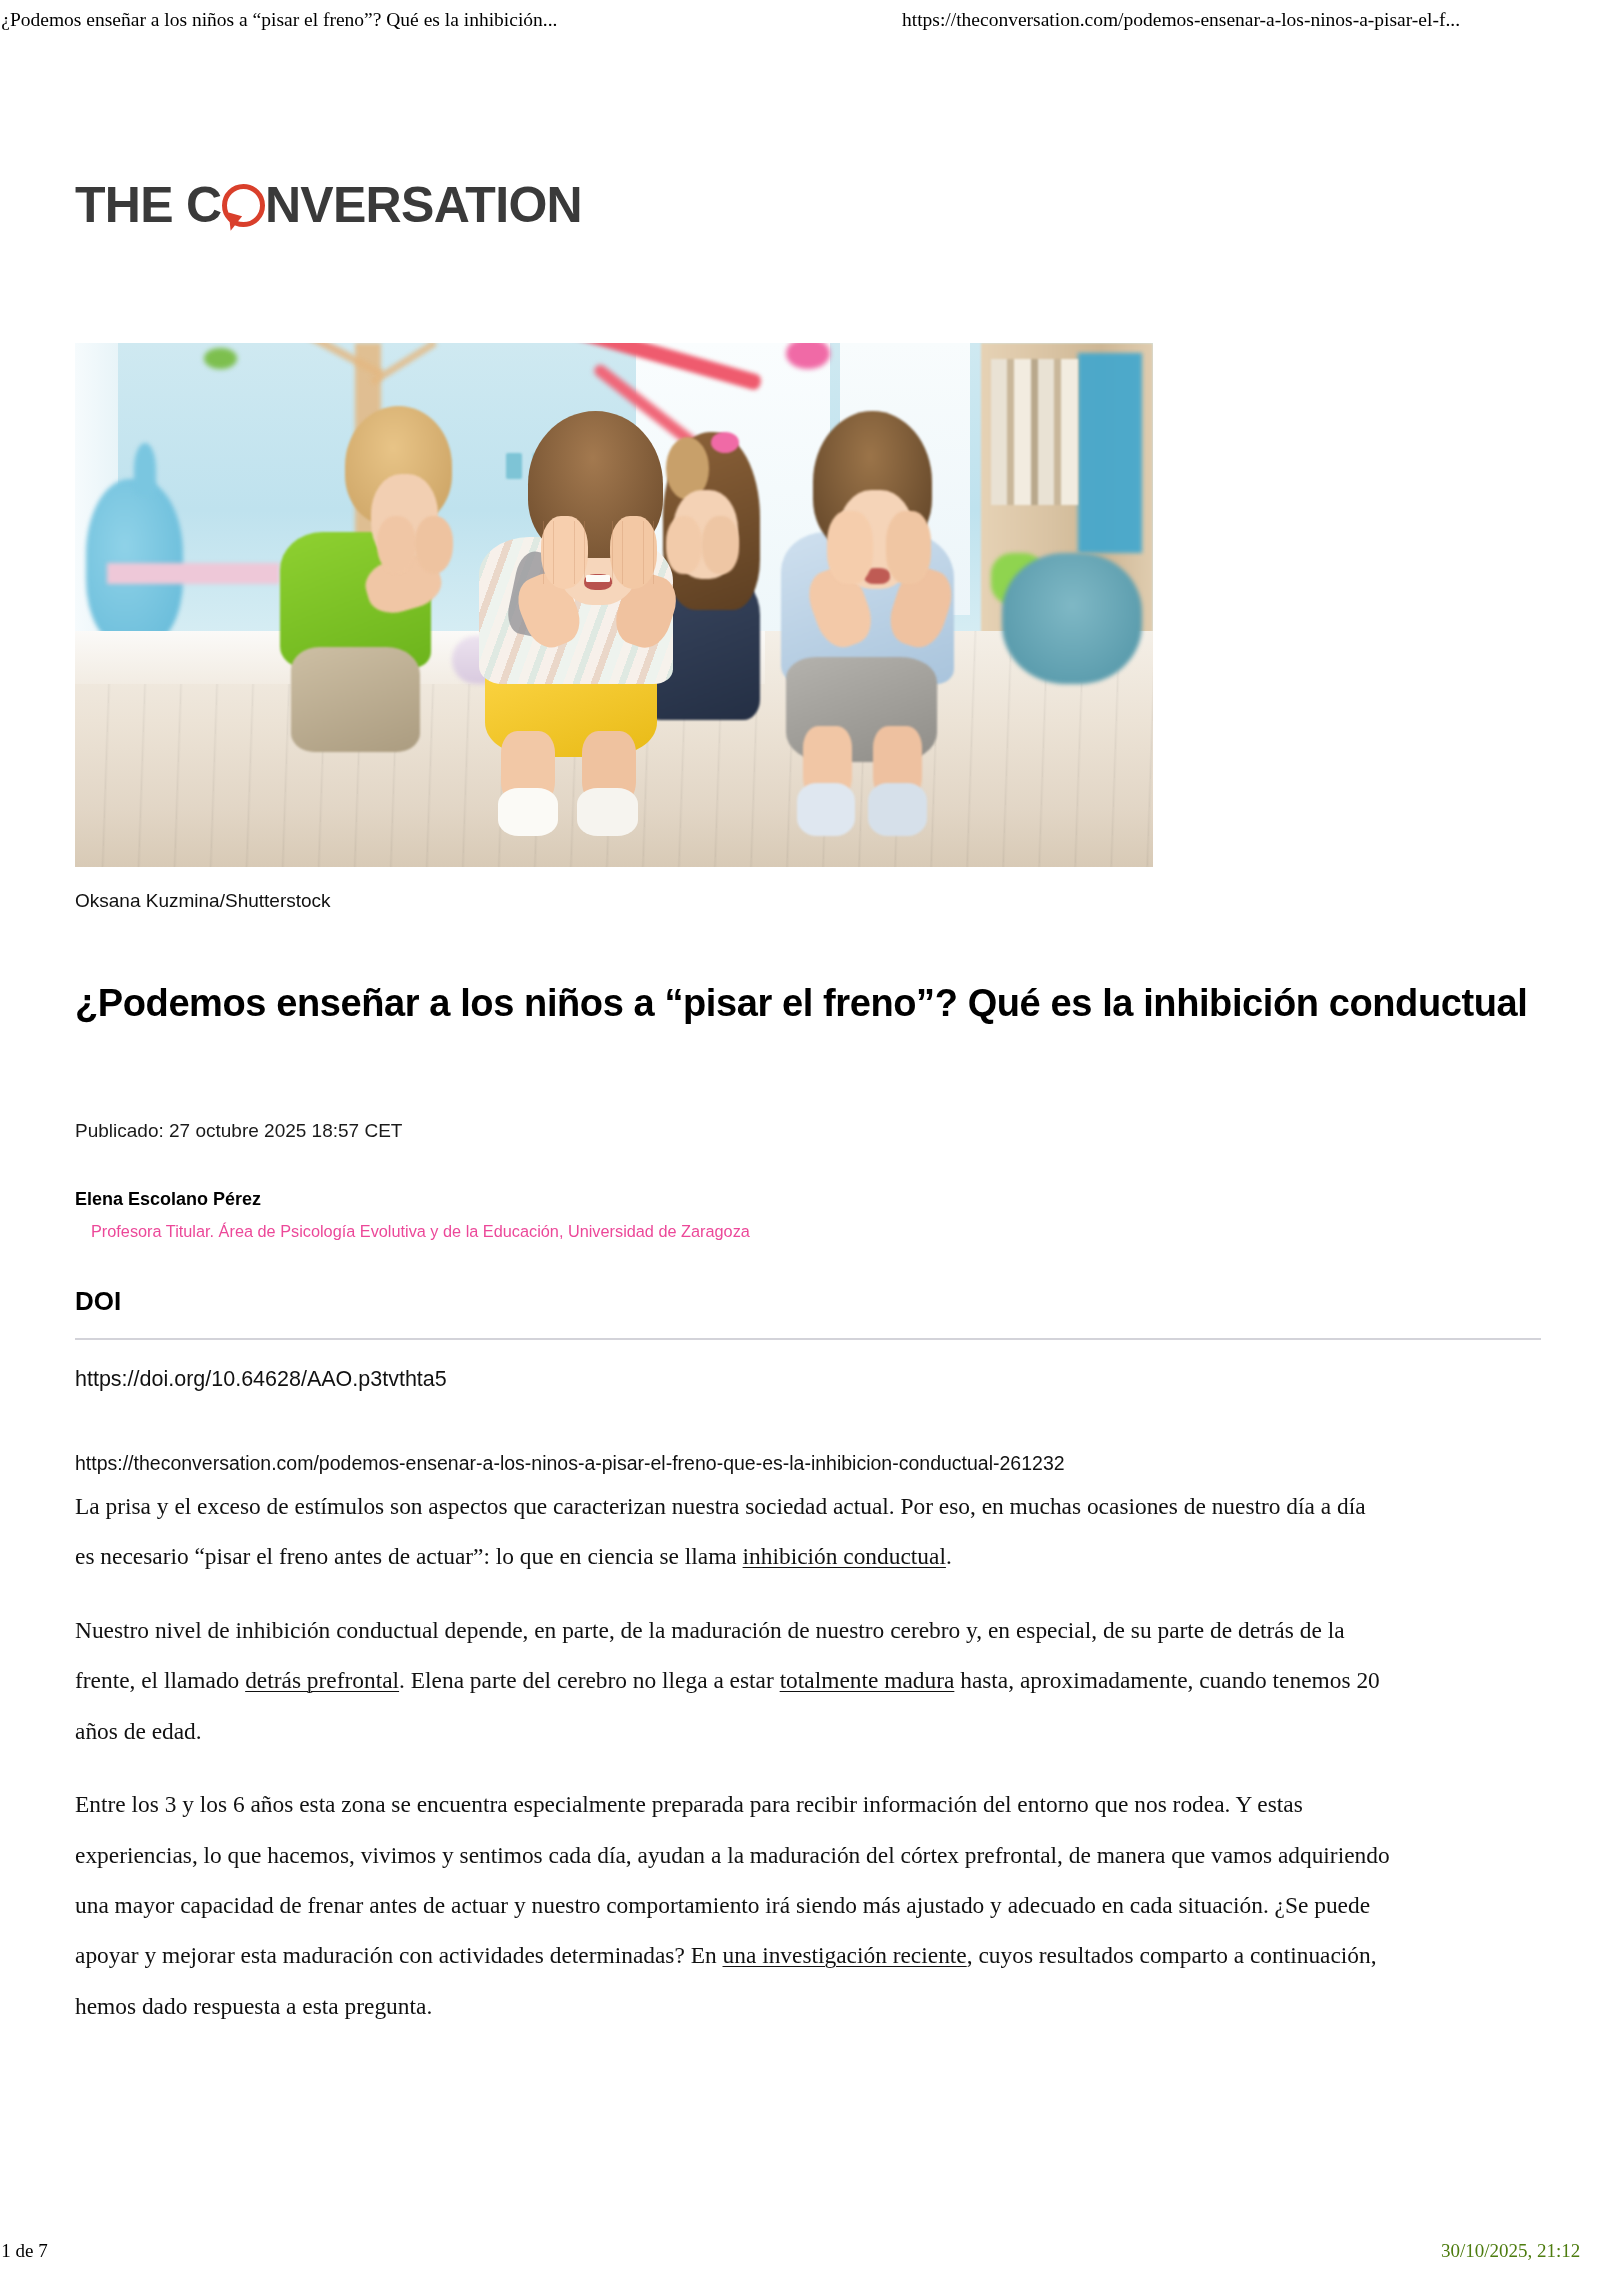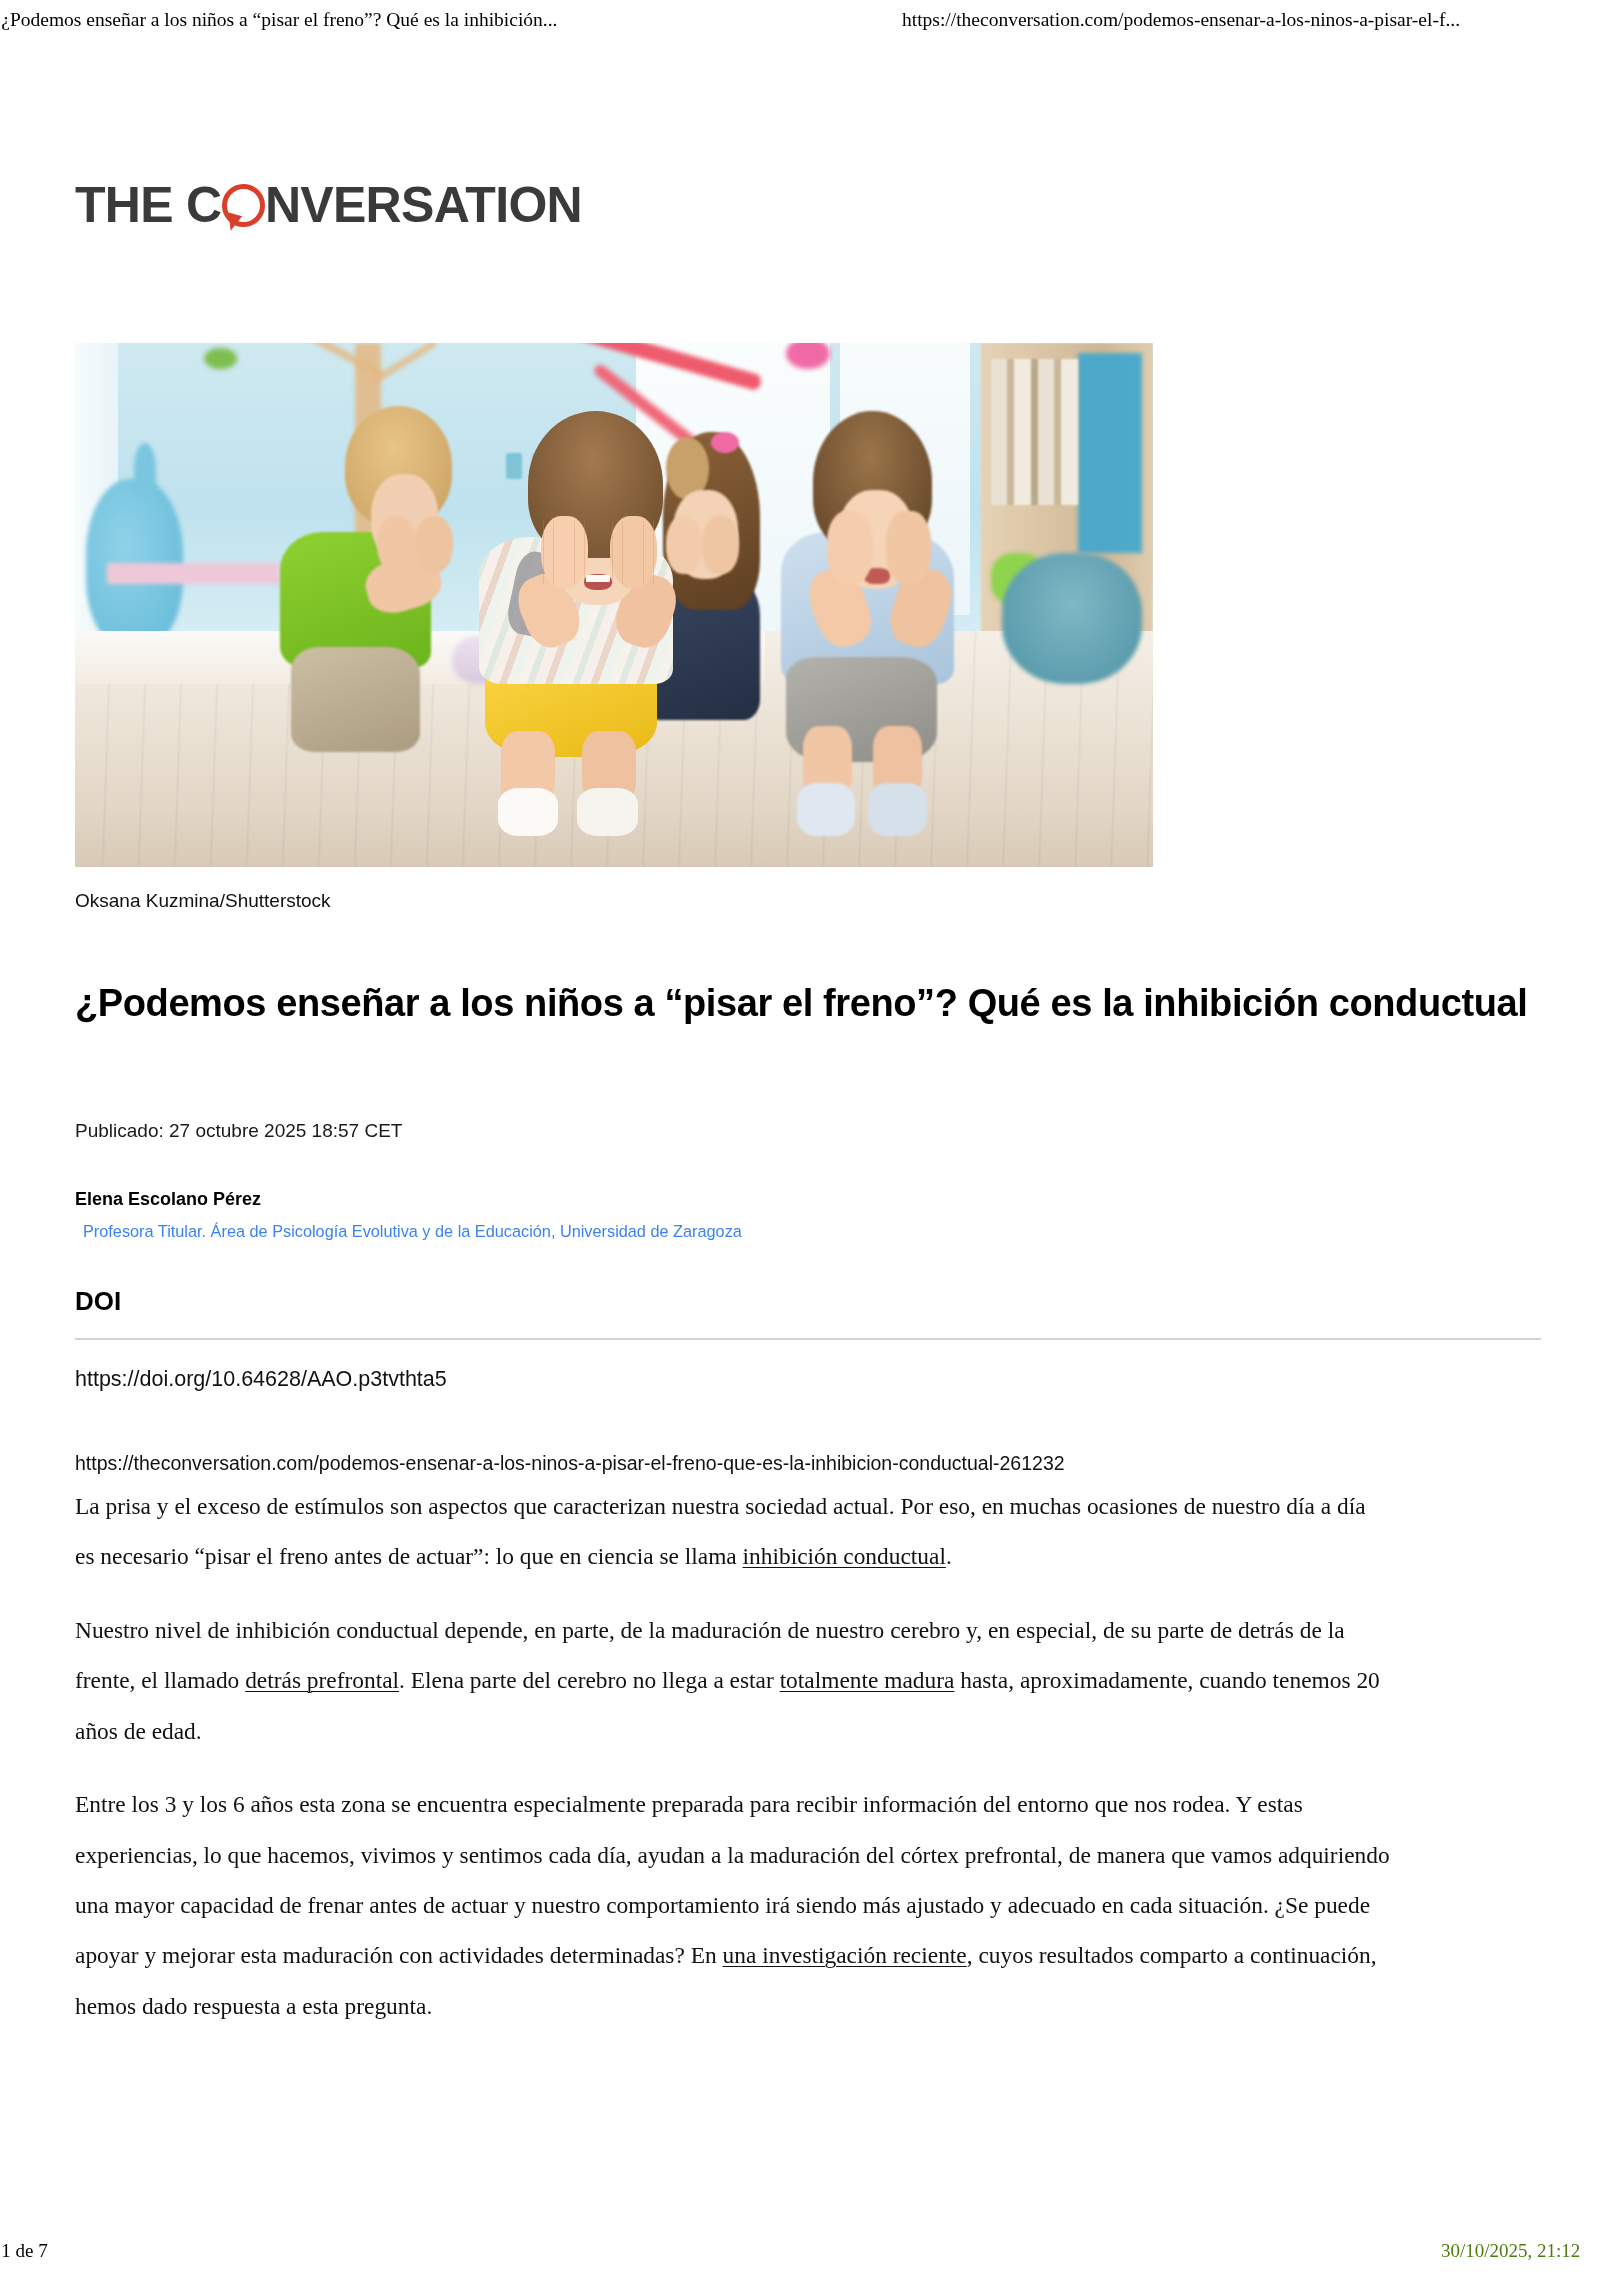--- a/index.html
+++ b/index.html
@@ -501,25 +501,25 @@
     position: absolute;
     left: 0;
     top: 1165px;
     font-family: "Liberation Sans", sans-serif;
     font-weight: bold;
     font-size: 18px;
     color: #000;
   }
   .author-affil {
     position: absolute;
-    left: 8px;
+    left: 16px;
     top: 1198px;
     font-family: "Liberation Sans", sans-serif;
     font-size: 16.3px;
-    color: #3b82f6;
+    color: #ec4899;
   }
 
   
   .doi-heading {
     position: absolute;
     left: 0;
     top: 1262px;
     font-family: "Liberation Sans", sans-serif;
     font-weight: bold;
     font-size: 26px;

